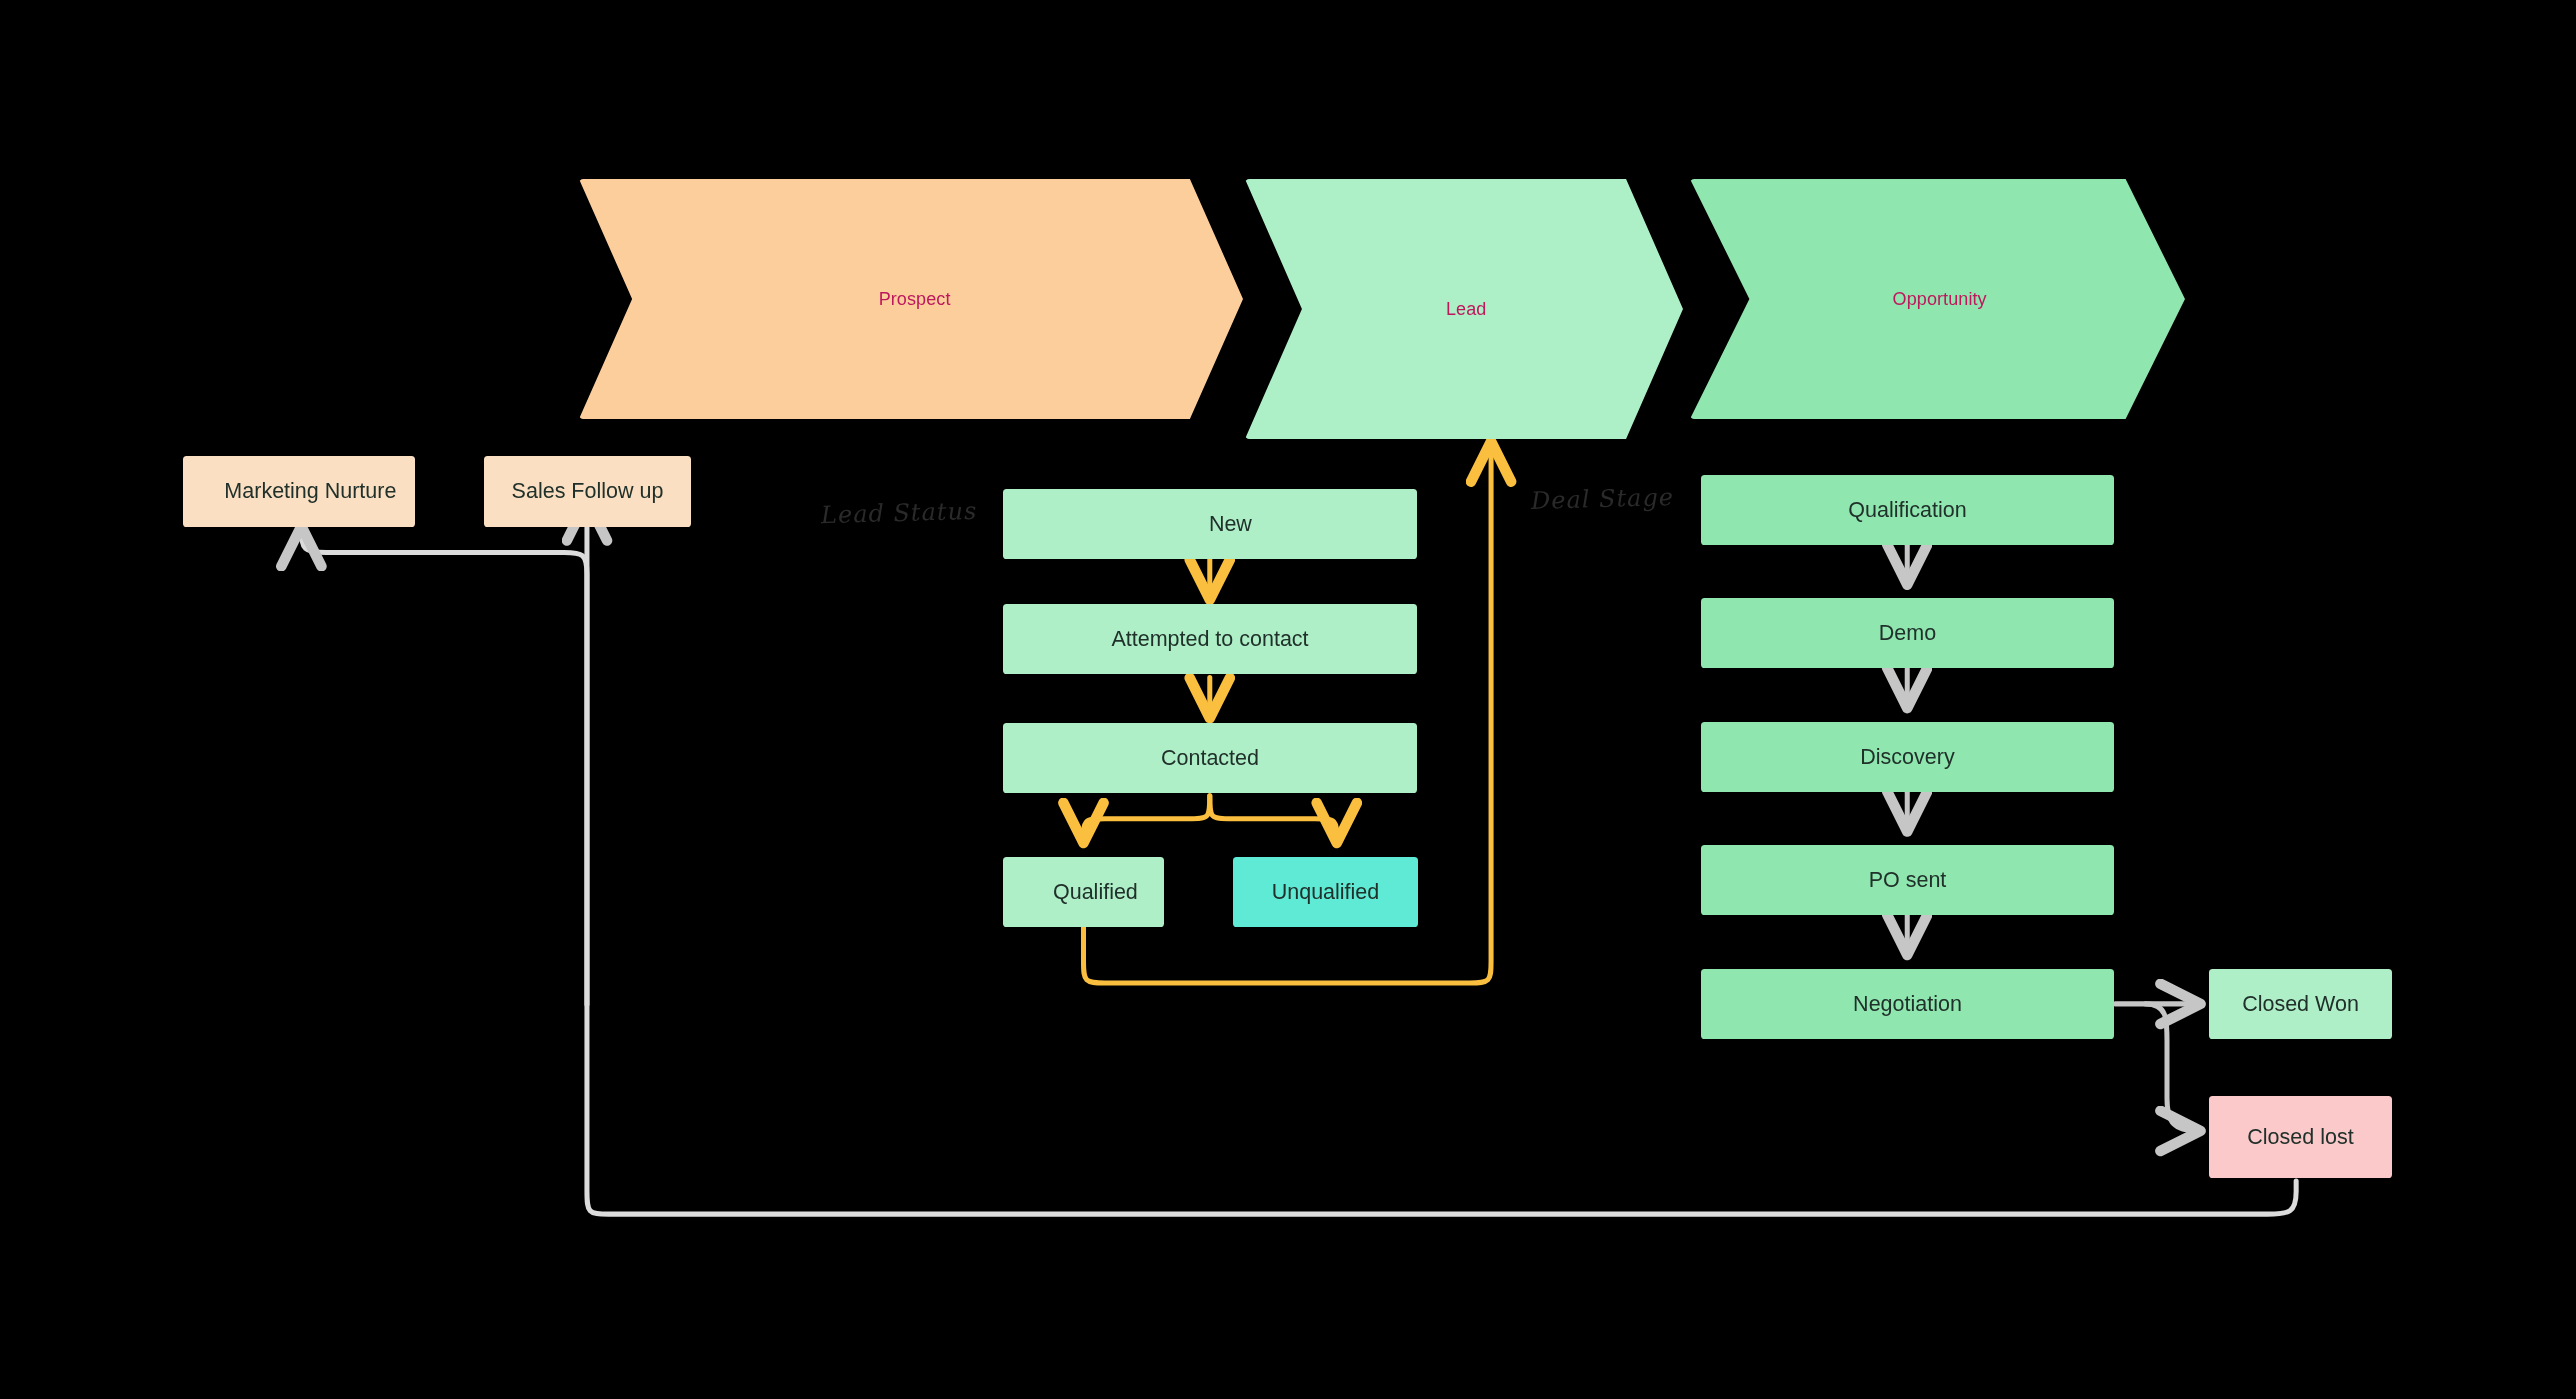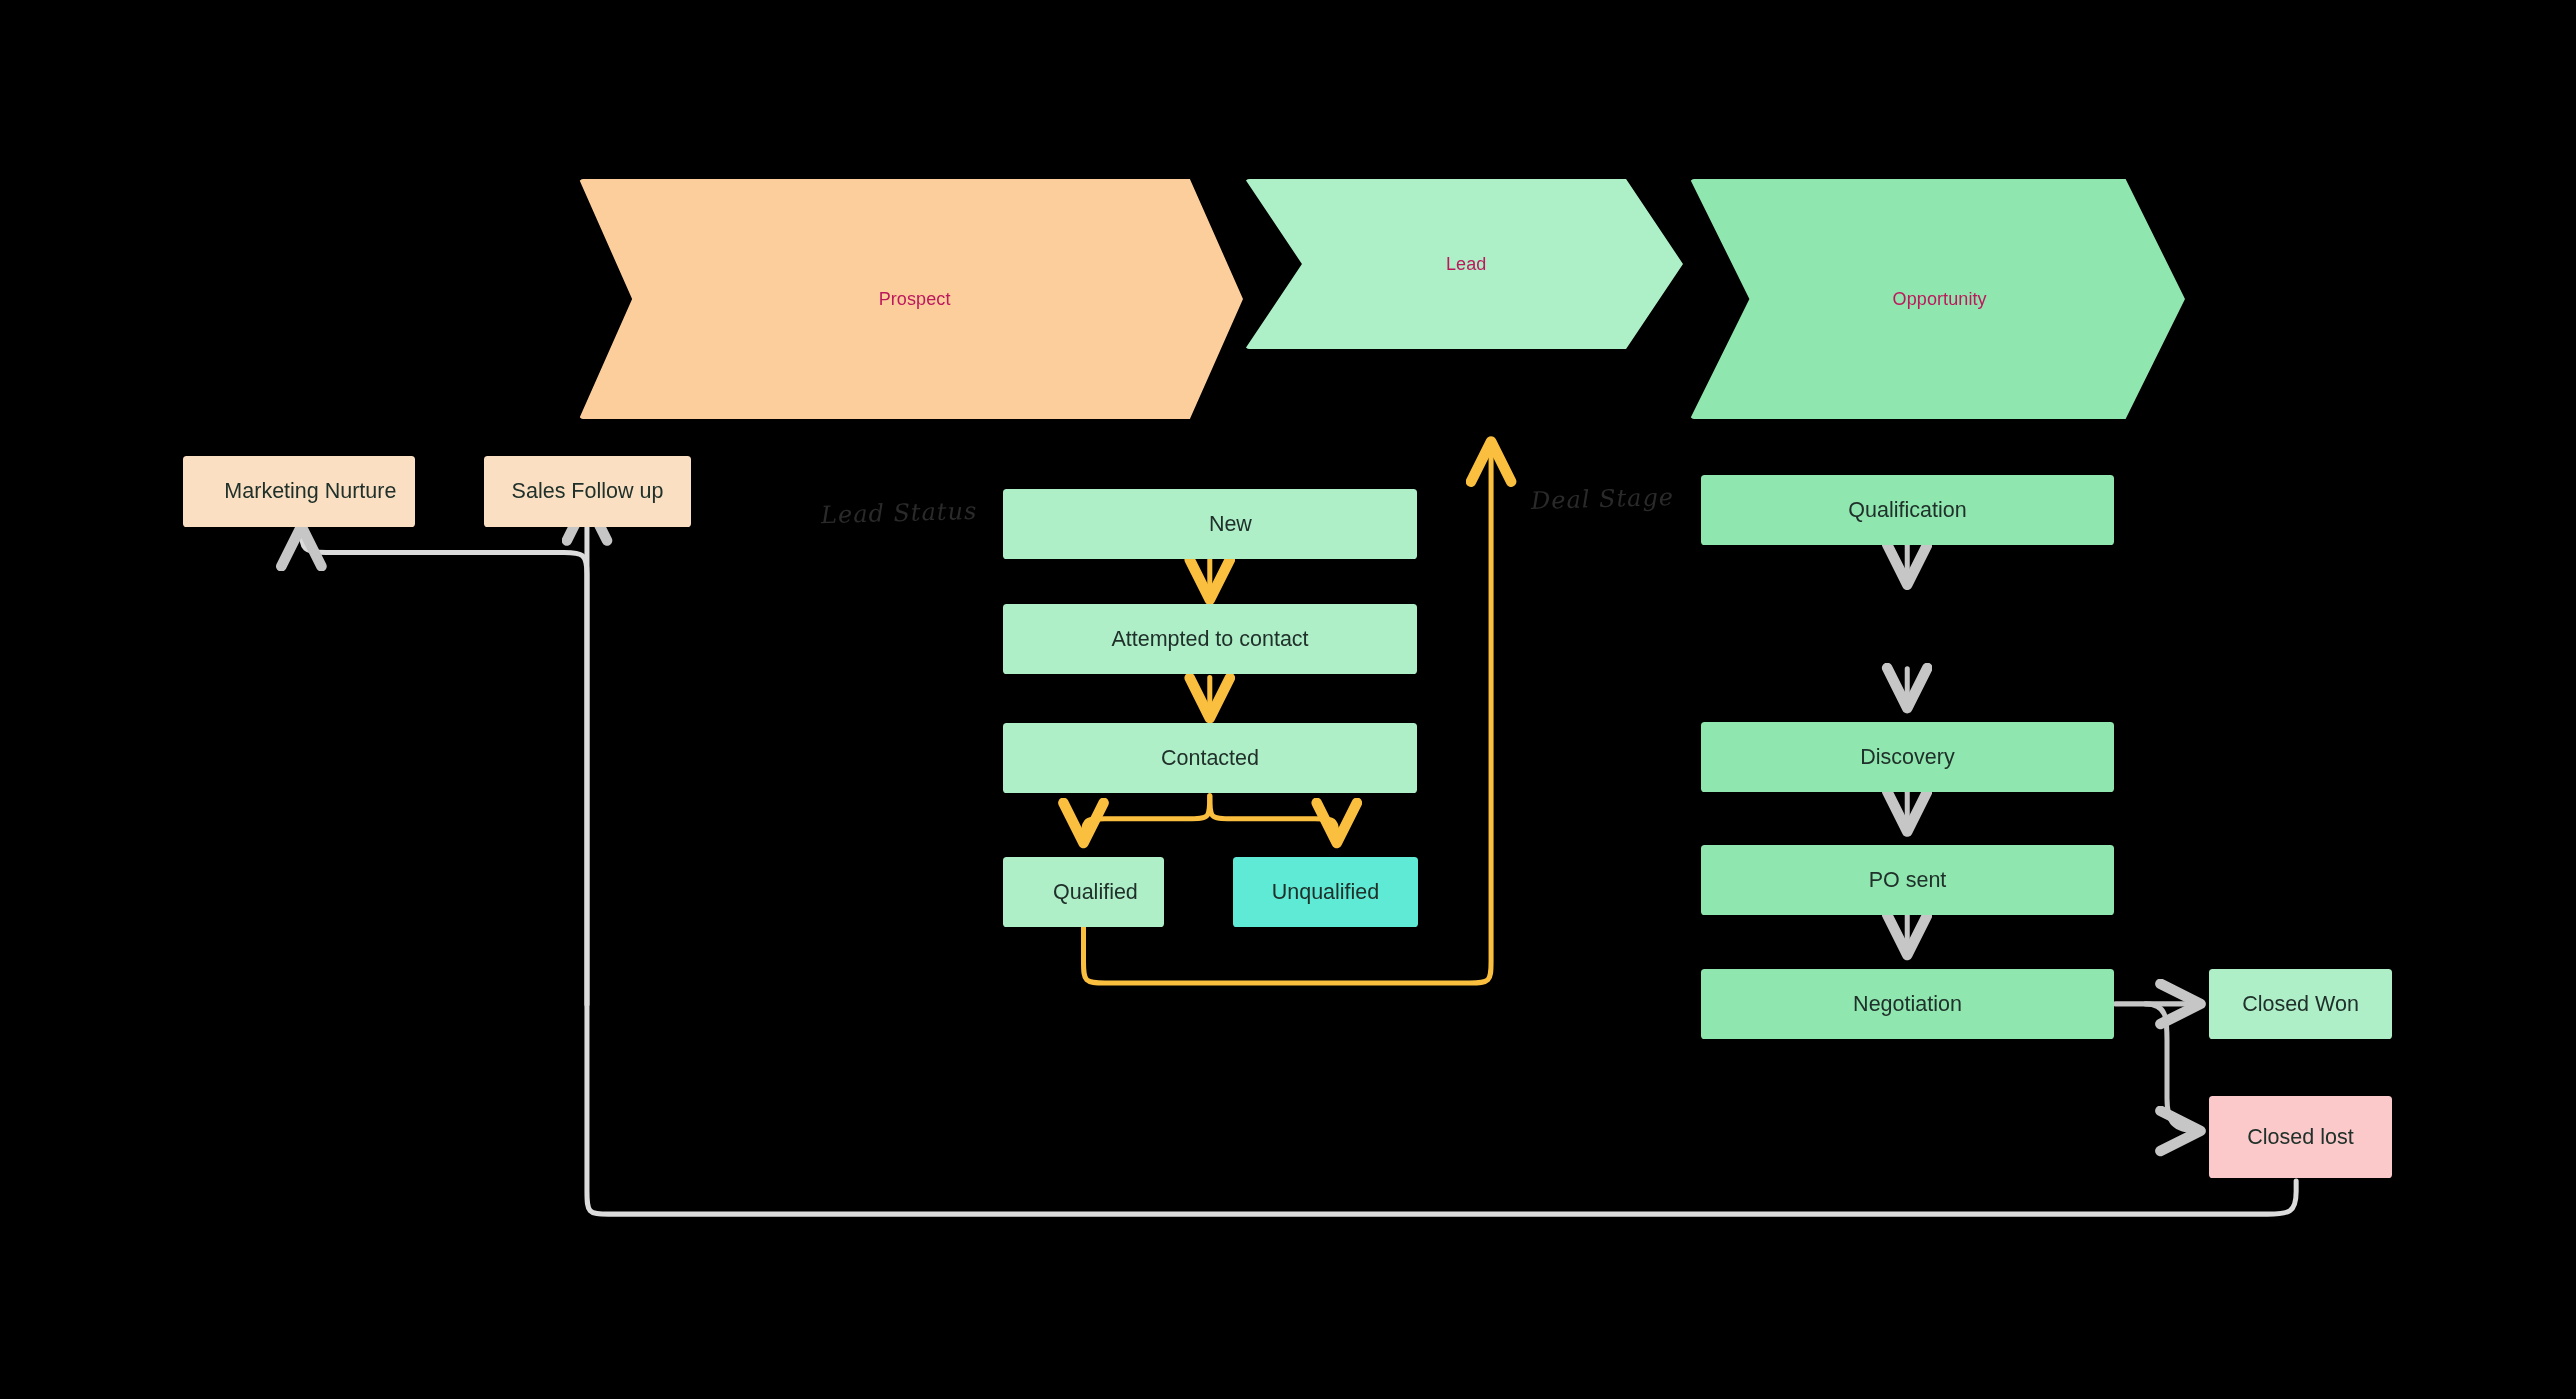--- a/index.html
+++ b/index.html
@@ -113,21 +113,21 @@
       <path d="M818,1400 L818,700" fill="none" stroke="#DCDCDC" stroke-width="7" marker-end="url(#ar-grey)" stroke-linecap="round"></path>
     </g>
   </svg>
 
   <div class="chevron" style="left:579px; top:179px; width:664px; height:240px;
               background:#FBCE9C; border-radius:4.3px;
               clip-path: polygon(0 0, 92% 0, 100% 50%, 92% 100%, 0 100%, 8% 50%);">
     <span class="chev-label" style="margin-left:7.2px;">Prospect</span>
   </div>
 
-  <div class="chevron" style="left:1245px; top:179px; width:438px; height:170px;
+  <div class="chevron" style="left:1245px; top:179px; width:438px; height:260px;
               background:#ADEFC6; border-radius:4.3px;
               clip-path: polygon(0 0, 87% 0, 100% 50%, 87% 100%, 0 100%, 13% 50%);">
     <span class="chev-label" style="margin-left:4.3px;">Lead</span>
   </div>
 
   <div class="chevron" style="left:1690px; top:179px; width:495px; height:240px;
               background:#8FE6AE; border-radius:4.3px;
               clip-path: polygon(0 0, 88% 0, 100% 50%, 88% 100%, 0 100%, 12% 50%);">
     <span class="chev-label" style="margin-left:4.3px;">Opportunity</span>
   </div>
@@ -161,20 +161,23 @@
   </div>
 
   <div class="node" style="left:1233px; top:857px; width:185px; height:70px; background:#5eead4;">
     <span>Unqualified</span>
   </div>
 
   <div class="node" style="left:1701px; top:475px; width:413px; height:70px; background:#8FE6AE;justify-content:center;">
     <span>Qualification</span>
   </div>
 
+  <div class="node" style="left:1701px; top:598px; width:413px; height:70px; background:#8FE6AE;">
+    <span>Demo</span>
+  </div>
 
   <div class="node" style="left:1701px; top:722px; width:413px; height:70px; background:#8FE6AE;">
     <span>Discovery</span>
   </div>
 
   <div class="node" style="left:1701px; top:845px; width:413px; height:70px; background:#8FE6AE;">
     <span>PO sent</span>
   </div>
 
   <div class="node" style="left:1701px; top:969px; width:413px; height:70px; background:#8FE6AE;">

